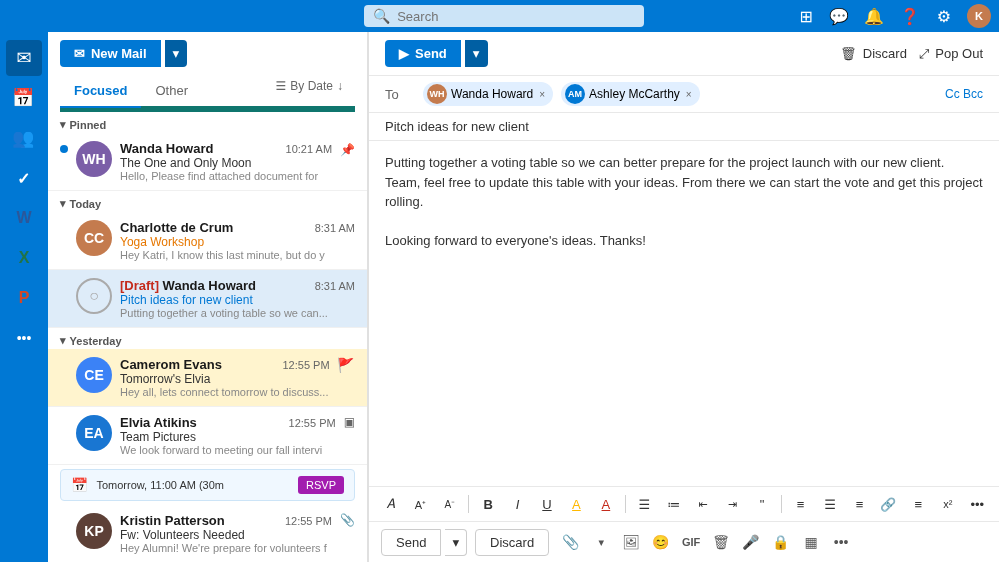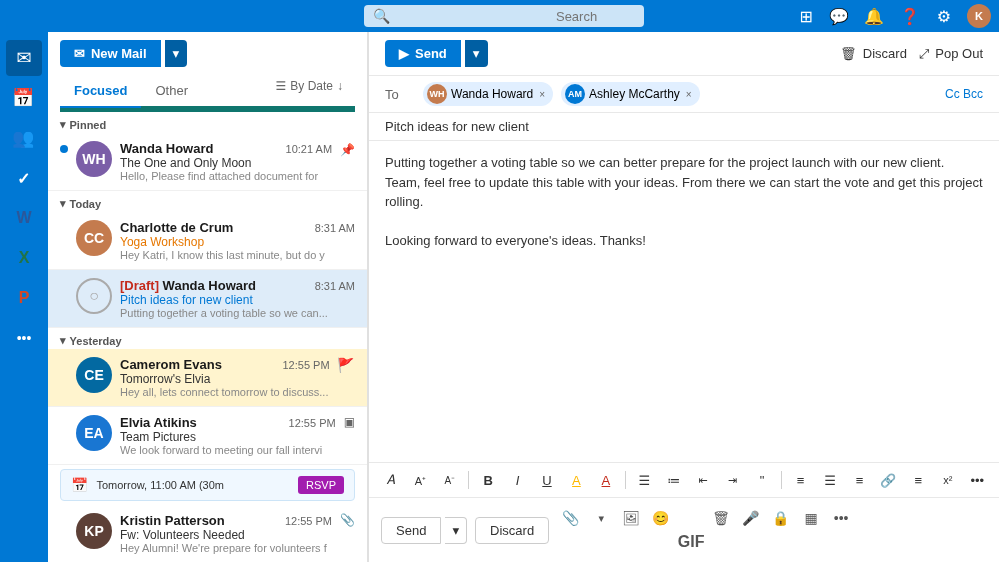--- a/index.html
+++ b/index.html
@@ -23,21 +23,20 @@
       width: 280px;
       gap: 6px;
     }
     .titlebar-search input {
       border: none;
       background: transparent;
       font-size: 13px;
       color: #003a6e;
       outline: none;
       width: 220px;
-      text-align: right;
     }
     .titlebar-icons {
       display: flex;
       gap: 16px;
       align-items: center;
     }
     .titlebar-icon {
       color: white;
       font-size: 16px;
       cursor: pointer;
@@ -558,21 +557,21 @@
         </div>
       </div>
 
       <div class="section-label">
         <span>▾</span>
         <span>Yesterday</span>
       </div>
 
       <div class="mail-item highlighted">
         <div class="unread-dot-placeholder"></div>
-        <div class="avatar-circle" style="background:#0369a1;">CE</div>
+        <div class="avatar-circle" style="background:#3b82f6;">CE</div>
         <div class="mail-content">
           <div class="mail-header-row">
             <span class="sender-name">Camerom Evans</span>
             <span class="mail-time">12:55 PM</span>
           </div>
           <div class="mail-subject">Tomorrow's Elvia</div>
           <div class="mail-preview">Hey all, lets connect tomorrow to discuss...</div>
         </div>
         <span class="flag-icon">🚩</span>
       </div>
@@ -694,21 +693,21 @@
 
     <div class="compose-bottom">
       <button class="bottom-send-btn">Send</button>
       <button class="bottom-send-chevron">▾</button>
       <button class="discard-bottom-btn">Discard</button>
       <div class="bottom-icons">
         <button class="bottom-icon-btn">📎</button>
         <button class="bottom-icon-btn" style="font-size:11px;">▾</button>
         <button class="bottom-icon-btn">🖼</button>
         <button class="bottom-icon-btn">😊</button>
-        <button class="bottom-icon-btn" style="font-size:16px;font-weight:bold;margin-top:24px;">GIF</button>
+        <button class="bottom-icon-btn" style="font-size:11px;font-weight:bold;">GIF</button>
         <button class="bottom-icon-btn">🗑</button>
         <button class="bottom-icon-btn">🎤</button>
         <button class="bottom-icon-btn">🔒</button>
         <button class="bottom-icon-btn">▦</button>
         <button class="bottom-icon-btn">•••</button>
       </div>
     </div>
   </div>
 </div>
 

